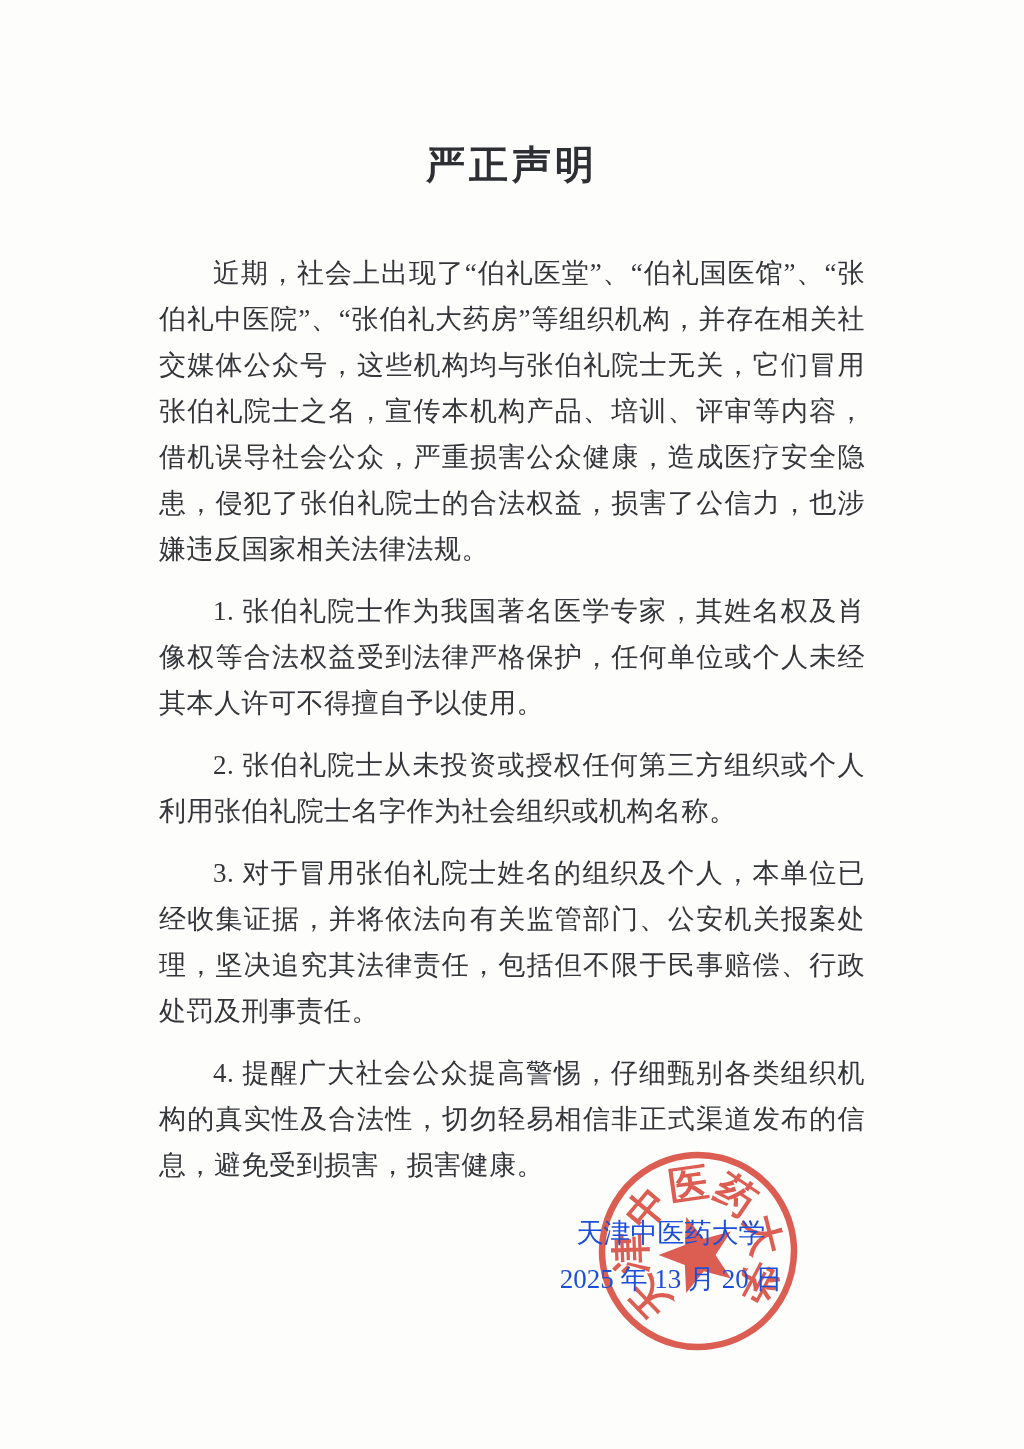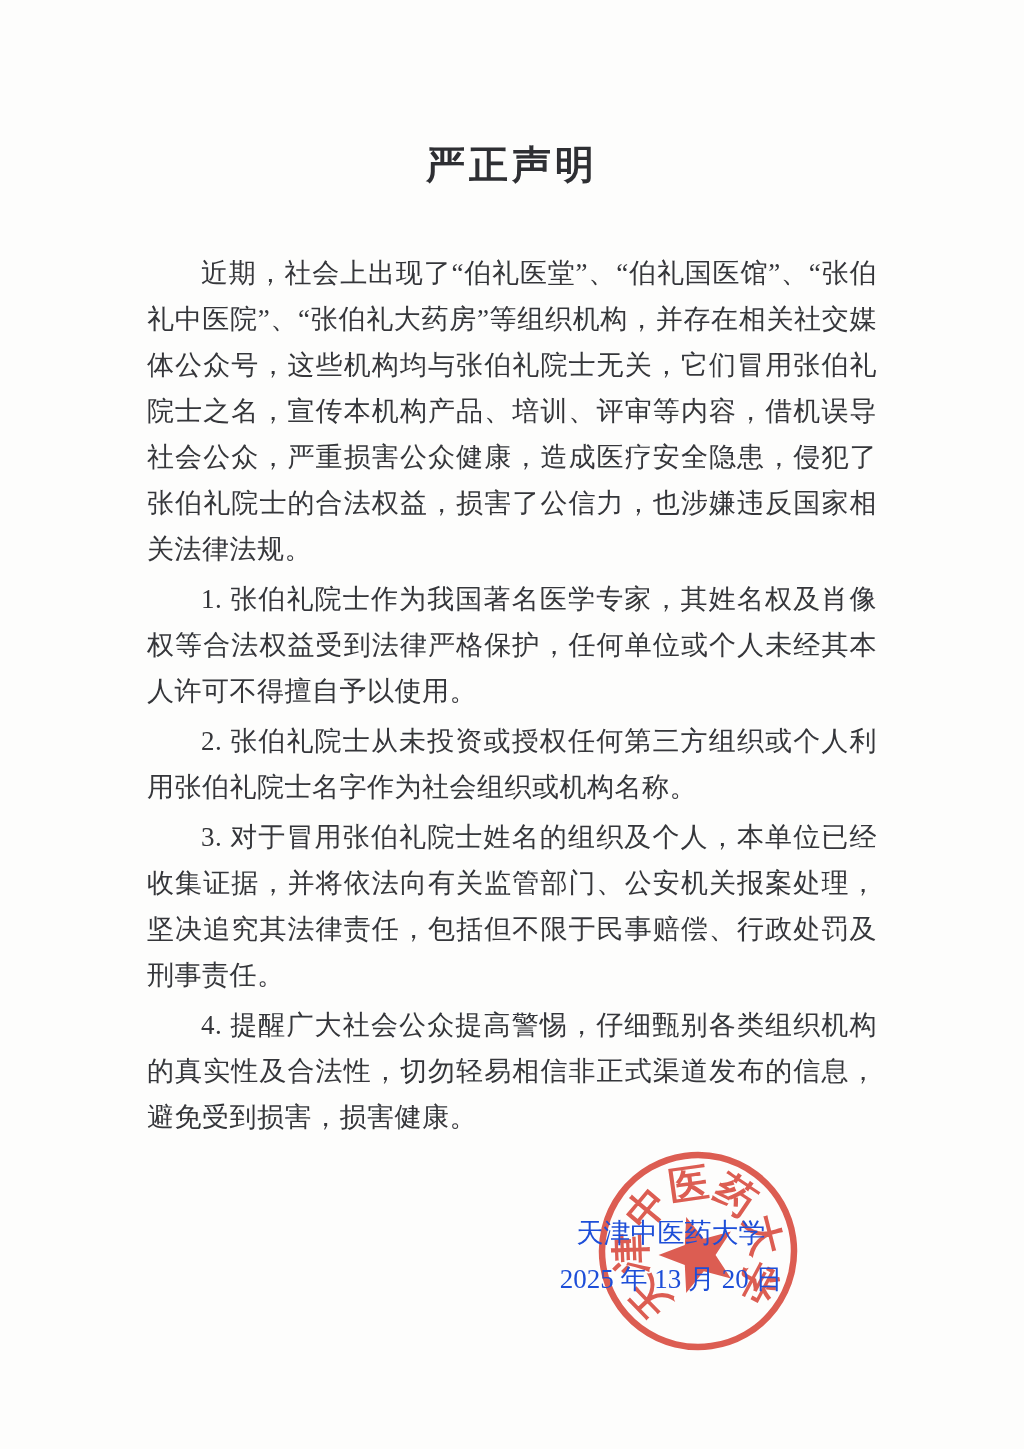--- a/index.html
+++ b/index.html
@@ -24,21 +24,21 @@
   }
   .doc-title {
     margin: 0 0 58px 0;
     text-align: center;
     font-size: 39px;
     font-weight: 700;
     letter-spacing: 4px;
     color: #2e2f33;
   }
   .doc-body p {
-    margin: 4px;
+    margin: 16px;
     font-size: 27px;
     line-height: 46px;
     text-align: justify;
     text-indent: 2em;
     letter-spacing: 0.5px;
   }
   .signature-block {
     position: absolute;
     left: 553px;
     top: 1210px;

